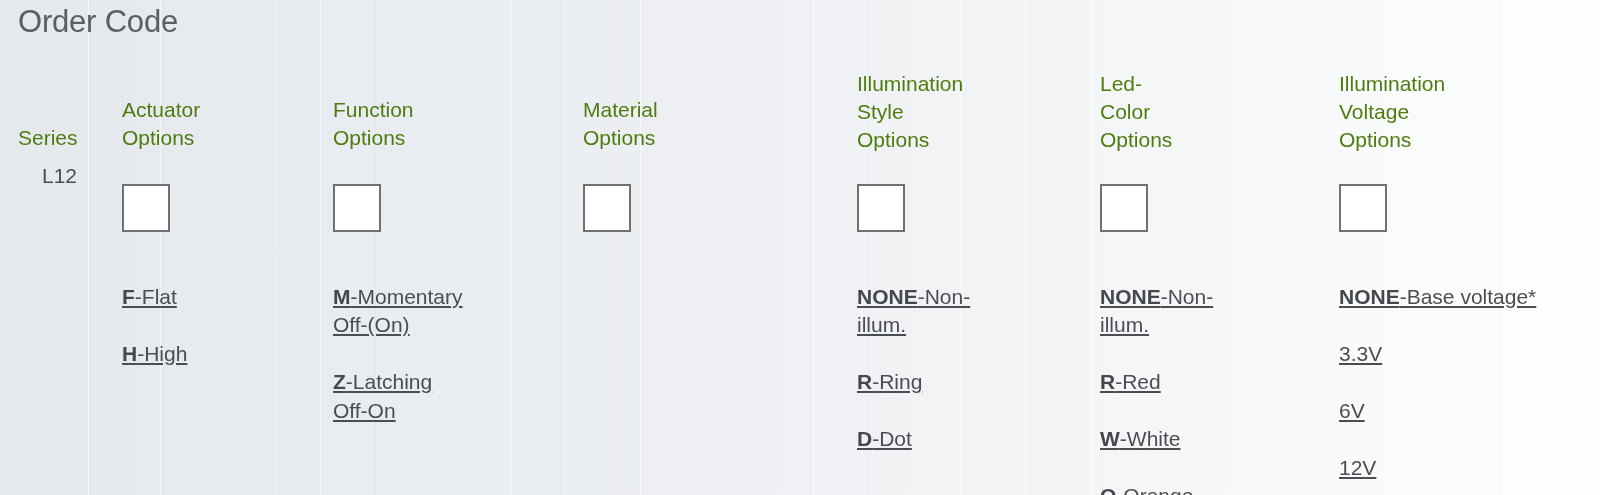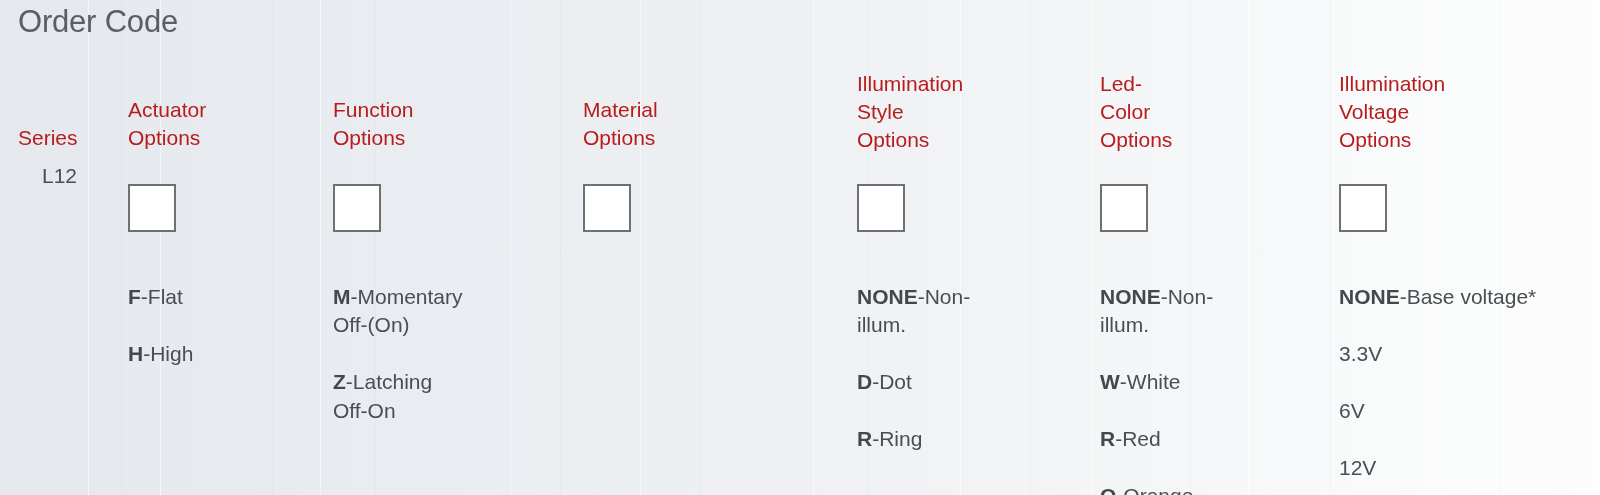--- a/index.html
+++ b/index.html
@@ -63,21 +63,21 @@
   .col {
     position: absolute;
     top: 0;
     height: 495px;
   }
 
   .col-header {
     position: absolute;
     font-size: 21px;
     line-height: 28px;
-    color: #b91c1c;
+    color: #4d7c0f;
     white-space: pre-line;
   }
 
   
   .col-series .col-header { top: 124px; left: 0; }
   .col-series .series-value {
     position: absolute;
     top: 162px;
     left: 0;
     font-size: 21px;
@@ -103,21 +103,21 @@
 
   .options {
     position: absolute;
     top: 254px;
     left: 0;
     font-size: 21px;
     line-height: 28.5px;
     color: #4a4e52;
     white-space: pre-line;
   }
-  .options .opt { display: block; white-space: pre-line; }
+  .options .opt { display: block; white-space: pre-line; text-decoration: underline; }
   .options .opt b { font-weight: bold; color: #44484c; }
 </style>
 </head>
 <body>
 
 <div id="band-layer">
     <div class="band" style="left: 88px;"></div>
     <div class="band dark" style="left: 122px;"></div>
     <div class="band" style="left: 160px;"></div>
     <div class="band dark" style="left: 272px;"></div>
@@ -141,21 +141,21 @@
 
 <div id="page">
 
   <div id="page-title">Order Code</div>
 
   <div class="col col-series" style="left:18px; width:110px;">
     <div class="col-header">Series</div>
     <div class="series-value">L12</div>
   </div>
 
-  <div class="col col-h2" style="left:128px; width:190px;">
+  <div class="col col-h2" style="left:122px; width:190px;">
     <div class="col-header">Actuator
 Options</div>
     <div class="code-box"></div>
     <div class="options">
       <span class="opt"><b>F</b><span>-Flat</span></span>
       <span class="opt"><b>H</b><span>-High</span></span>
     </div>
   </div>
 
   <div class="col col-h2" style="left:333px; width:240px;">
@@ -177,35 +177,35 @@
   </div>
 
   <div class="col col-h3" style="left:857px; width:235px;">
     <div class="col-header">Illumination
 Style
 Options</div>
     <div class="code-box"></div>
     <div class="options">
       <span class="opt"><b>NONE</b><span>-Non-
 illum.</span></span>
+      <span class="opt"><b>R</b><span>-Ring</span></span>
       <span class="opt"><b>D</b><span>-Dot</span></span>
-      <span class="opt"><b>R</b><span>-Ring</span></span>
     </div>
   </div>
 
   <div class="col col-h3" style="left:1100px; width:230px;">
     <div class="col-header">Led-
 Color
 Options</div>
     <div class="code-box"></div>
     <div class="options">
       <span class="opt"><b>NONE</b><span>-Non-
 illum.</span></span>
+      <span class="opt"><b>R</b><span>-Red</span></span>
       <span class="opt"><b>W</b><span>-White</span></span>
-      <span class="opt"><b>R</b><span>-Red</span></span>
       <span class="opt"><b>O</b><span>-Orange</span></span>
       
       
       
     </div>
   </div>
 
   <div class="col col-h3" style="left:1339px; width:255px;">
     <div class="col-header">Illumination
 Voltage

